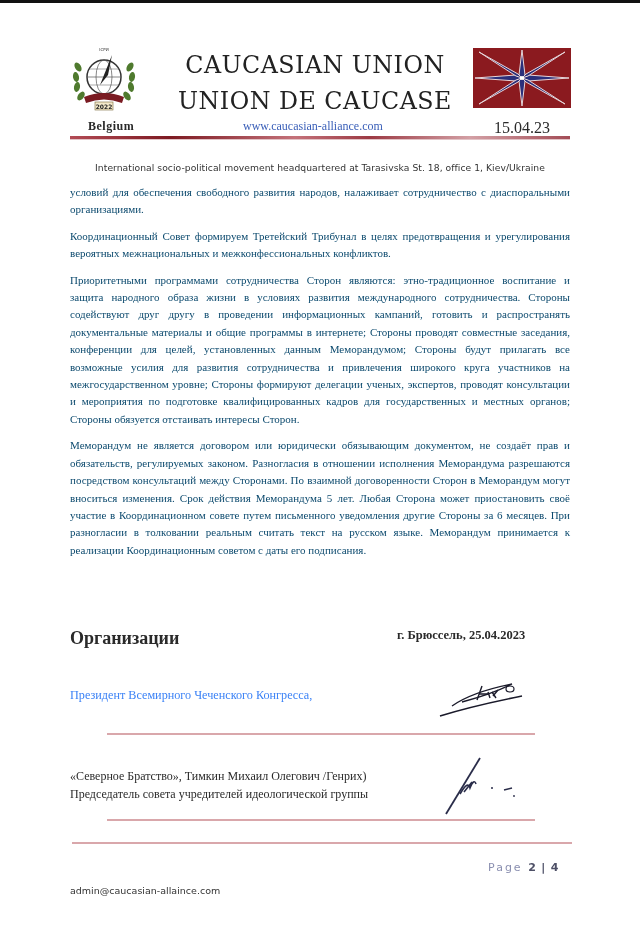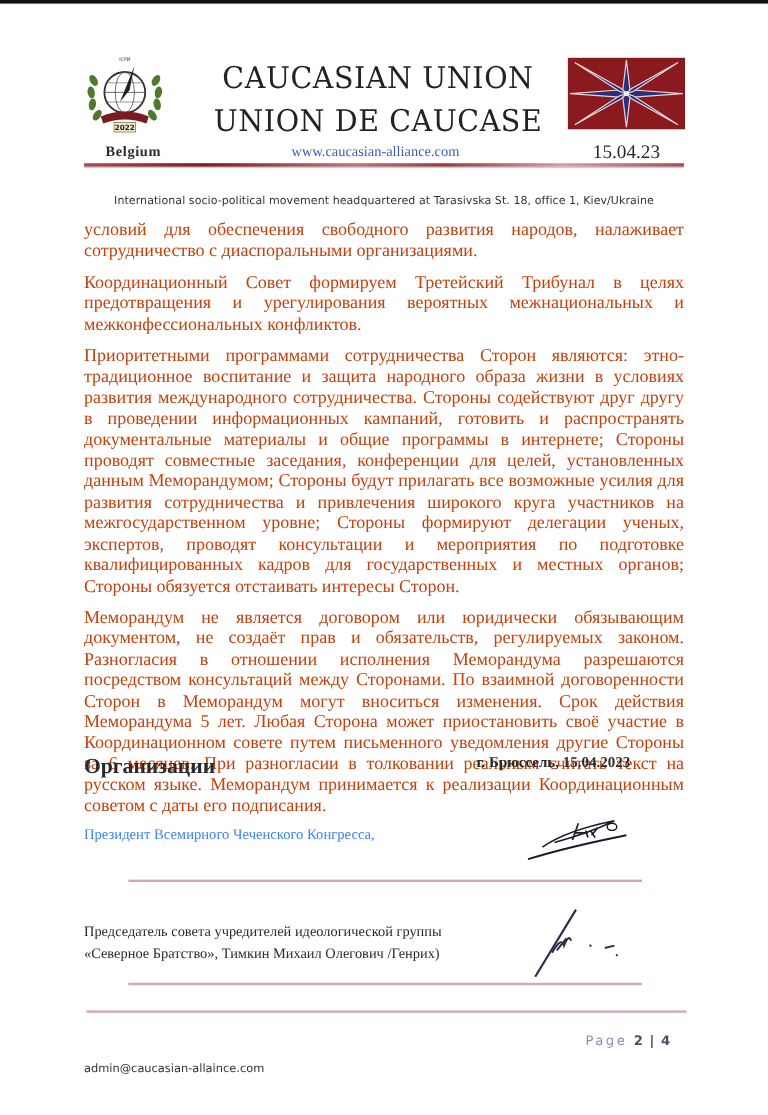--- a/index.html
+++ b/index.html
@@ -15,21 +15,21 @@
     .title.l1 { top: 50px; }
     .title.l2 { top: 86px; }
     .belgium { position: absolute; left: 88px; top: 119px; font-size: 12px; font-weight: bold; font-family: "Liberation Serif", serif; letter-spacing: 0.5px; }
     .site { position: absolute; left: 243px; top: 119px; font-size: 12px; color: #3a5fb8; }
     .hdate { position: absolute; left: 494px; top: 119px; font-size: 16px; }
     .hline { position: absolute; left: 70px; top: 136px; width: 500px; height: 3px;
       background: linear-gradient(90deg, #b34b55 0%, #7d1a22 20%, #c4727a 45%, #9c3a44 60%, #d3a0a5 80%, #a34c56 100%); }
     .hline2 { position: absolute; left: 70px; top: 139px; width: 500px; height: 1px; background: #e2c4c7; }
     .tagline { position: absolute; left: 70px; top: 144px; width: 500px; text-align: center;
       font-family: "DejaVu Sans", sans-serif; font-size: 9.2px; color: #333; letter-spacing: 0.05px; margin-top: 18px; }
-    .body { position: absolute; left: 70px; top: 184px; width: 500px; font-size: 15px; line-height: 17.4px; color: #c2410c; }
+    .body { position: absolute; left: 70px; top: 184px; width: 500px; font-size: 11px; line-height: 17.4px; color: #0c4a6e; }
     .body p { margin: 0 0 9px 0; text-align: justify; }
     .orgs { position: absolute; left: 70px; top: 628px; font-weight: bold; font-size: 18px; }
     .place { position: absolute; left: 397px; top: 628px; font-weight: bold; font-size: 12.5px; }
     .sig1 { position: absolute; left: 70px; top: 686px; font-size: 12.2px; line-height: 18px; }
     .sig1 .a { color: #3b82f6; }
     .sig2 { position: absolute; left: 70px; top: 767px; font-size: 12px; line-height: 18px; }
     .rule { position: absolute; height: 2px; background: #d9a7ab; }
     .r1 { left: 107px; top: 733px; width: 428px; }
     .r2 { left: 107px; top: 819px; width: 428px; }
     .r3 { left: 72px; top: 842px; width: 500px; }
@@ -92,36 +92,36 @@
 <div class="tagline">International socio-political movement headquartered at Tarasivska St. 18, office 1, Kiev/Ukraine</div>
 
 <div class="body">
   <p>условий для обеспечения свободного развития народов, налаживает сотрудничество с диаспоральными организациями.</p>
   <p>Координационный Совет формируем Третейский Трибунал в целях предотвращения и урегулирования вероятных межнациональных и межконфессиональных конфликтов.</p>
   <p>Приоритетными программами сотрудничества Сторон являются: этно-традиционное воспитание и защита народного образа жизни в условиях развития международного сотрудничества. Стороны содействуют друг другу в проведении информационных кампаний, готовить и распространять документальные материалы и общие программы в интернете; Стороны проводят совместные заседания, конференции для целей, установленных данным Меморандумом; Стороны будут прилагать все возможные усилия для развития сотрудничества и привлечения широкого круга участников на межгосударственном уровне; Стороны формируют делегации ученых, экспертов, проводят консультации и мероприятия по подготовке квалифицированных кадров для государственных и местных органов; Стороны обязуется отстаивать интересы Сторон.</p>
   <p>Меморандум не является договором или юридически обязывающим документом, не создаёт прав и обязательств, регулируемых законом. Разногласия в отношении исполнения Меморандума разрешаются посредством консультаций между Сторонами. По взаимной договоренности Сторон в Меморандум могут вноситься изменения. Срок действия Меморандума 5 лет. Любая Сторона может приостановить своё участие в Координационном совете путем письменного уведомления другие Стороны за 6 месяцев. При разногласии в толковании реальным считать текст на русском языке. Меморандум принимается к реализации Координационным советом с даты его подписания.</p>
 </div>
 
 <div class="orgs">Организации</div>
-<div class="place">г. Брюссель, 15.04.2023</div>
+<div class="place">г. Брюссель, 25.04.2023</div>
 
 <div class="sig1">
   <div class="a">Президент Всемирного Чеченского Конгресса,</div>
 </div>
 <svg class="signature" style="left:432px; top:672px; width:100px; height:50px;" viewBox="0 0 100 50">
   <path d="M8 44 Q40 34 90 24" stroke="#1a1a2a" stroke-width="1.6" fill="none"></path>
   <path d="M20 34 Q40 20 80 12 Q60 22 30 30" stroke="#1a1a2a" stroke-width="1.3" fill="none"></path>
   <path d="M45 28 L50 14 M47 22 L56 22 M56 20 L58 26 M60 20 L64 26 M61 24 L66 18" stroke="#1a1a2a" stroke-width="1.4" fill="none"></path>
   <ellipse cx="78" cy="17" rx="4" ry="3" stroke="#1a1a2a" stroke-width="1.2" fill="none"></ellipse>
 </svg>
 <div class="rule r1"></div>
 
 <div class="sig2">
+  <div>«Северное Братство», Тимкин Михаил Олегович /Генрих)</div>
   <div>Председатель совета учредителей идеологической группы</div>
-  <div>«Северное Братство», Тимкин Михаил Олегович /Генрих)</div>
 </div>
 <svg class="signature" style="left:440px; top:752px; width:90px; height:65px;" viewBox="0 0 90 65">
   <path d="M6 62 L40 6" stroke="#2a2d4a" stroke-width="1.8" fill="none"></path>
   <path d="M20 42 Q28 28 30 36 Q34 26 36 32 M24 40 L32 30" stroke="#2a2d4a" stroke-width="1.6" fill="none"></path>
   <circle cx="52" cy="36" r="1" fill="#2a2d4a"></circle>
   <path d="M64 38 L72 36" stroke="#2a2d4a" stroke-width="1.6"></path>
   <circle cx="74" cy="44" r="0.9" fill="#2a2d4a"></circle>
 </svg>
 <div class="rule r2"></div>
 <div class="rule r3"></div>

